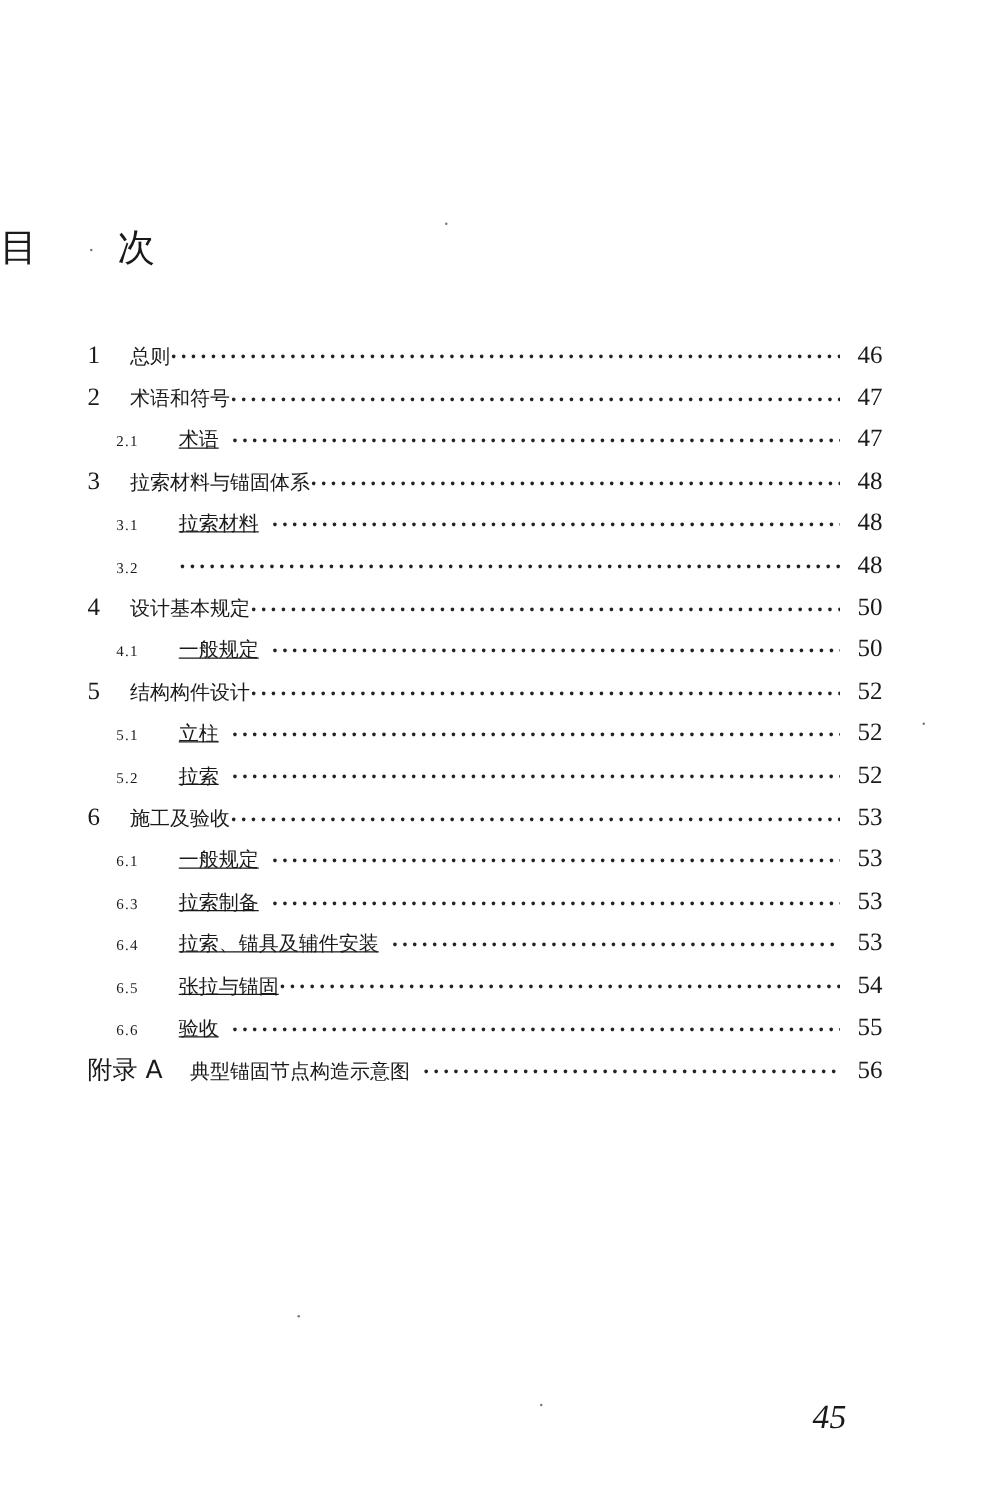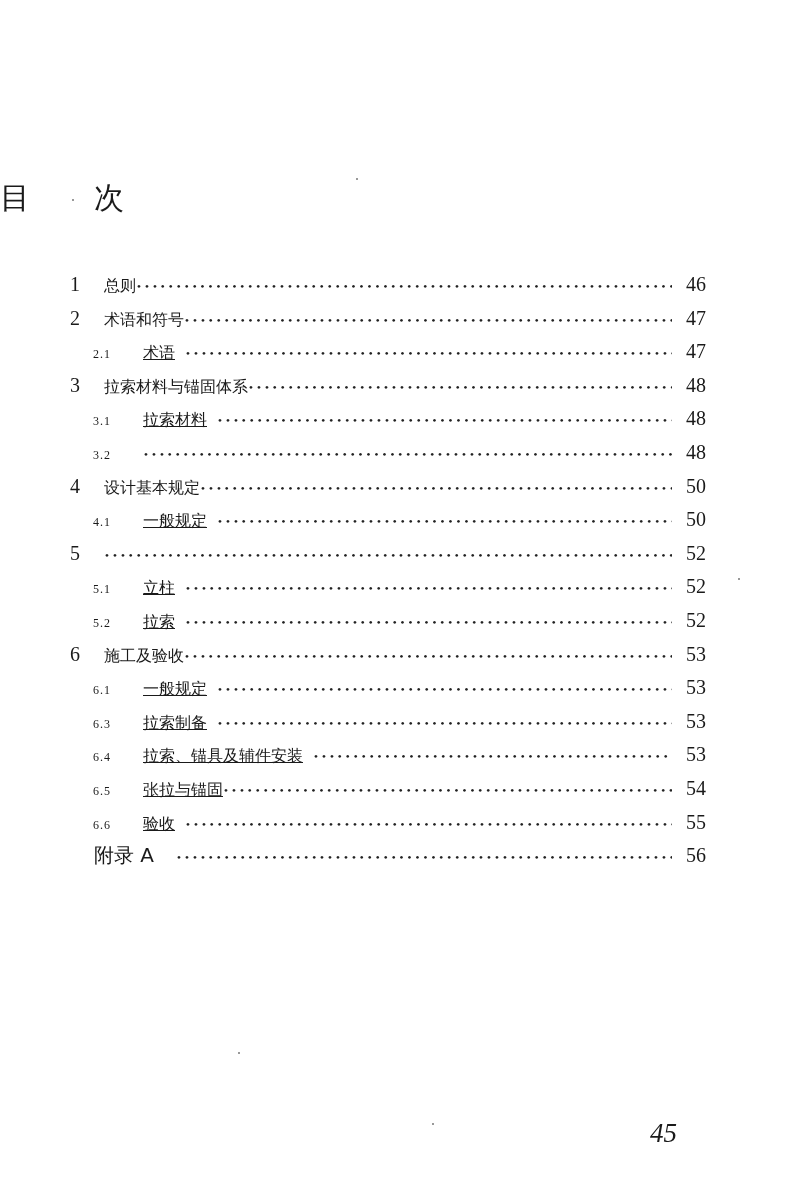--- a/index.html
+++ b/index.html
@@ -65,21 +65,20 @@
     .level-2 .toc-num {
       width: 50px;
       font-size: 12px;
       letter-spacing: 1px;
     }
     .toc-row.appendix .toc-num {
       width: auto;
       margin-right: 22px;
       font-family: "DejaVu Sans", sans-serif;
       font-size: 20px;
-      margin-left: 24px;
     }
     .toc-label {
       display: inline-block;
       font-family: "DejaVu Sans", sans-serif;
     }
     .level-1 .toc-label {
       font-size: 16px;
     }
     .level-2 .toc-label {
       font-size: 16px;
@@ -171,20 +170,21 @@
     <span class="toc-page">50</span>
   </li>
   <li class="toc-row level-2">
     <span class="toc-num">4.1</span>
     <span class="toc-label spaced">一般规定</span>
     <span class="toc-dots">••••••••••••••••••••••••••••••••••••••••••••••••••••••••••••••••••••••••••••••••••••••••••••••••••••••••••••</span>
     <span class="toc-page">50</span>
   </li>
   <li class="toc-row level-1">
     <span class="toc-num">5</span>
+    <span class="toc-label">结构构件设计</span>
     <span class="toc-dots">••••••••••••••••••••••••••••••••••••••••••••••••••••••••••••••••••••••••••••••••••••••••••••••••••••••••••••</span>
     <span class="toc-page">52</span>
   </li>
   <li class="toc-row level-2">
     <span class="toc-num">5.1</span>
     <span class="toc-label spaced">立柱</span>
     <span class="toc-dots">••••••••••••••••••••••••••••••••••••••••••••••••••••••••••••••••••••••••••••••••••••••••••••••••••••••••••••</span>
     <span class="toc-page">52</span>
   </li>
   <li class="toc-row level-2">
@@ -224,20 +224,21 @@
     <span class="toc-page">54</span>
   </li>
   <li class="toc-row level-2">
     <span class="toc-num">6.6</span>
     <span class="toc-label spaced">验收</span>
     <span class="toc-dots">••••••••••••••••••••••••••••••••••••••••••••••••••••••••••••••••••••••••••••••••••••••••••••••••••••••••••••</span>
     <span class="toc-page">55</span>
   </li>
   <li class="toc-row level-1 appendix">
     <span class="toc-num">附录 A</span>
+    <span class="toc-label spaced">典型锚固节点构造示意图</span>
     <span class="toc-dots">••••••••••••••••••••••••••••••••••••••••••••••••••••••••••••••••••••••••••••••••••••••••••••••••••••••••••••</span>
     <span class="toc-page">56</span>
   </li>
 </ul>
 
 <div class="page-number">45</div>
 
 <div class="speck" style="left:72px; top:199px;"></div>
 <div class="speck" style="left:738px; top:578px;"></div>
 <div class="speck" style="left:238px; top:1052px;"></div>

